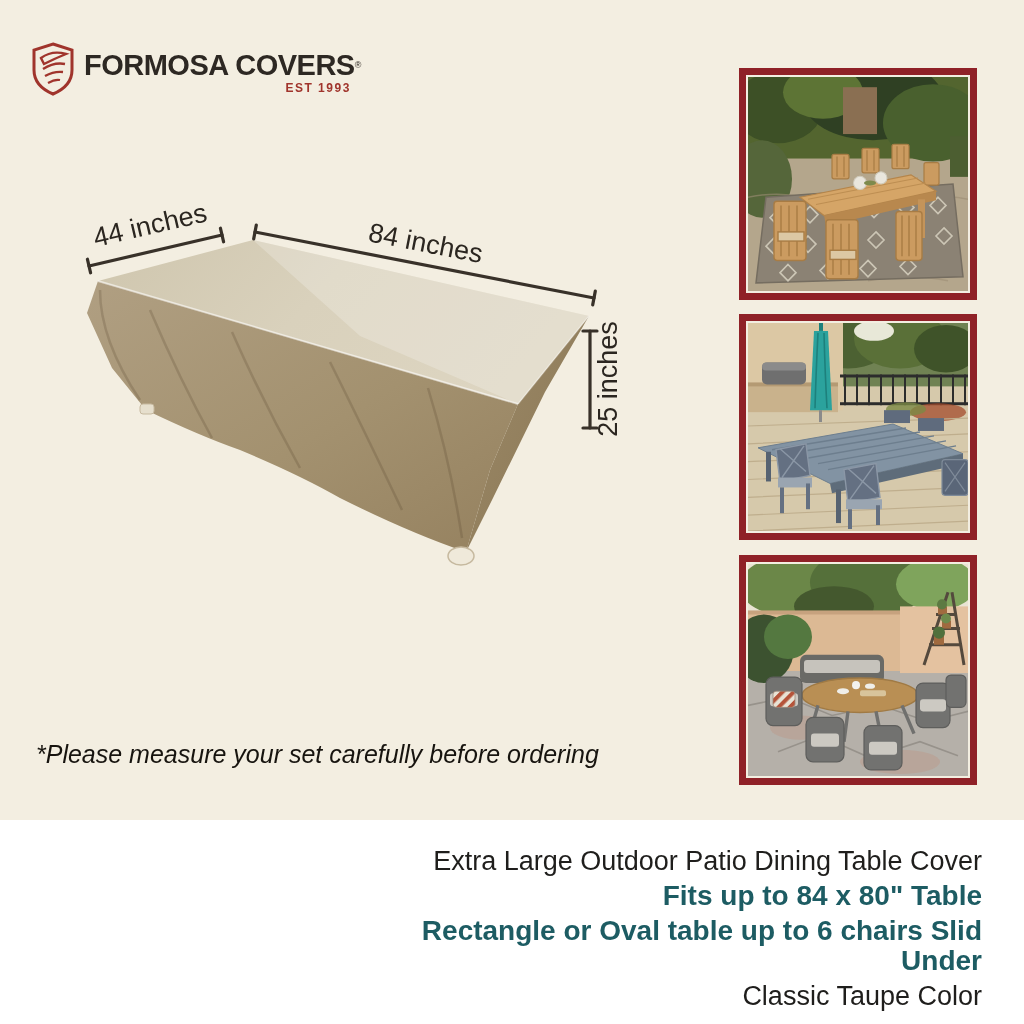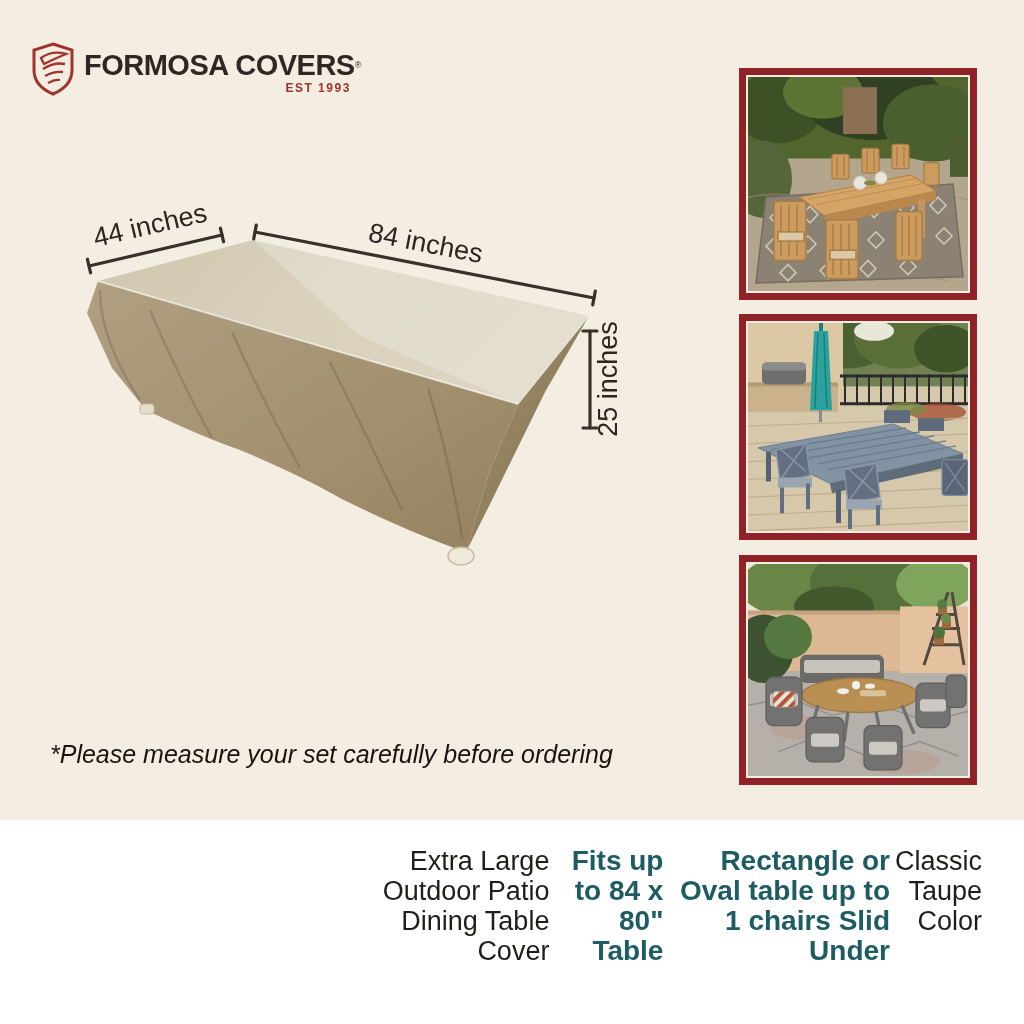--- a/index.html
+++ b/index.html
@@ -21,23 +21,23 @@
   .dim-line{stroke:#383129;stroke-width:3.2px;stroke-linecap:round;}
 
   
   .photo{position:absolute;left:739px;width:238px;border:7px solid #8f2127;background:#f3eee1;padding:2px;box-sizing:border-box;}
   .photo svg{display:block;width:100%;height:100%;}
   #photo-1{top:68px;height:232px;}
   #photo-2{top:314px;height:226px;}
   #photo-3{top:555px;height:230px;}
 
   
-  #disclaimer{position:absolute;left:50px;top:740px;font-size:25px;font-style:italic;font-weight:500;color:#17140f;}
+  #disclaimer{position:absolute;left:36px;top:740px;font-size:25px;font-style:italic;font-weight:500;color:#17140f;}
   #dimensions-heading{position:absolute;left:103px;top:888px;font-size:50px;font-weight:400;color:#121212;}
-  #footer-lines{position:absolute;right:42px;top:846px;width:620px;text-align:right;display:flex;gap:5px;}
+  #footer-lines{position:absolute;right:42px;top:846px;width:620px;text-align:right;display:flex;flex-direction:column;gap:5px;}
   .t-dark{color:#1f1e1c;font-size:27px;font-weight:400;line-height:30px;}
   .t-teal{color:#1d5c63;font-size:28px;font-weight:700;line-height:30px;}
 </style>
 </head>
 <body>
 
 <div id="canvas">
   <div id="bottom-band"></div>
 
   <div id="logo">
@@ -316,16 +316,16 @@
         <rect x="25" y="126" width="22" height="16" rx="3" fill="url(#stripes)" stroke="#9c8a7a" stroke-width="0.8"></rect>
       </g>
     </svg>
   </div>
 
   <div id="disclaimer">*Please measure your set carefully before ordering</div>
 
   <div id="footer-lines">
     <div class="t-dark">Extra Large Outdoor Patio Dining Table Cover</div>
     <div class="t-teal">Fits up to 84 x 80" Table</div>
-    <div class="t-teal">Rectangle or Oval table up to 1 chairs Slid Under</div>
+    <div class="t-teal">Rectangle or Oval table up to 6 chairs Slid Under</div>
     <div class="t-dark">Classic Taupe Color</div>
   </div>
 </div>
 
 </body></html>

